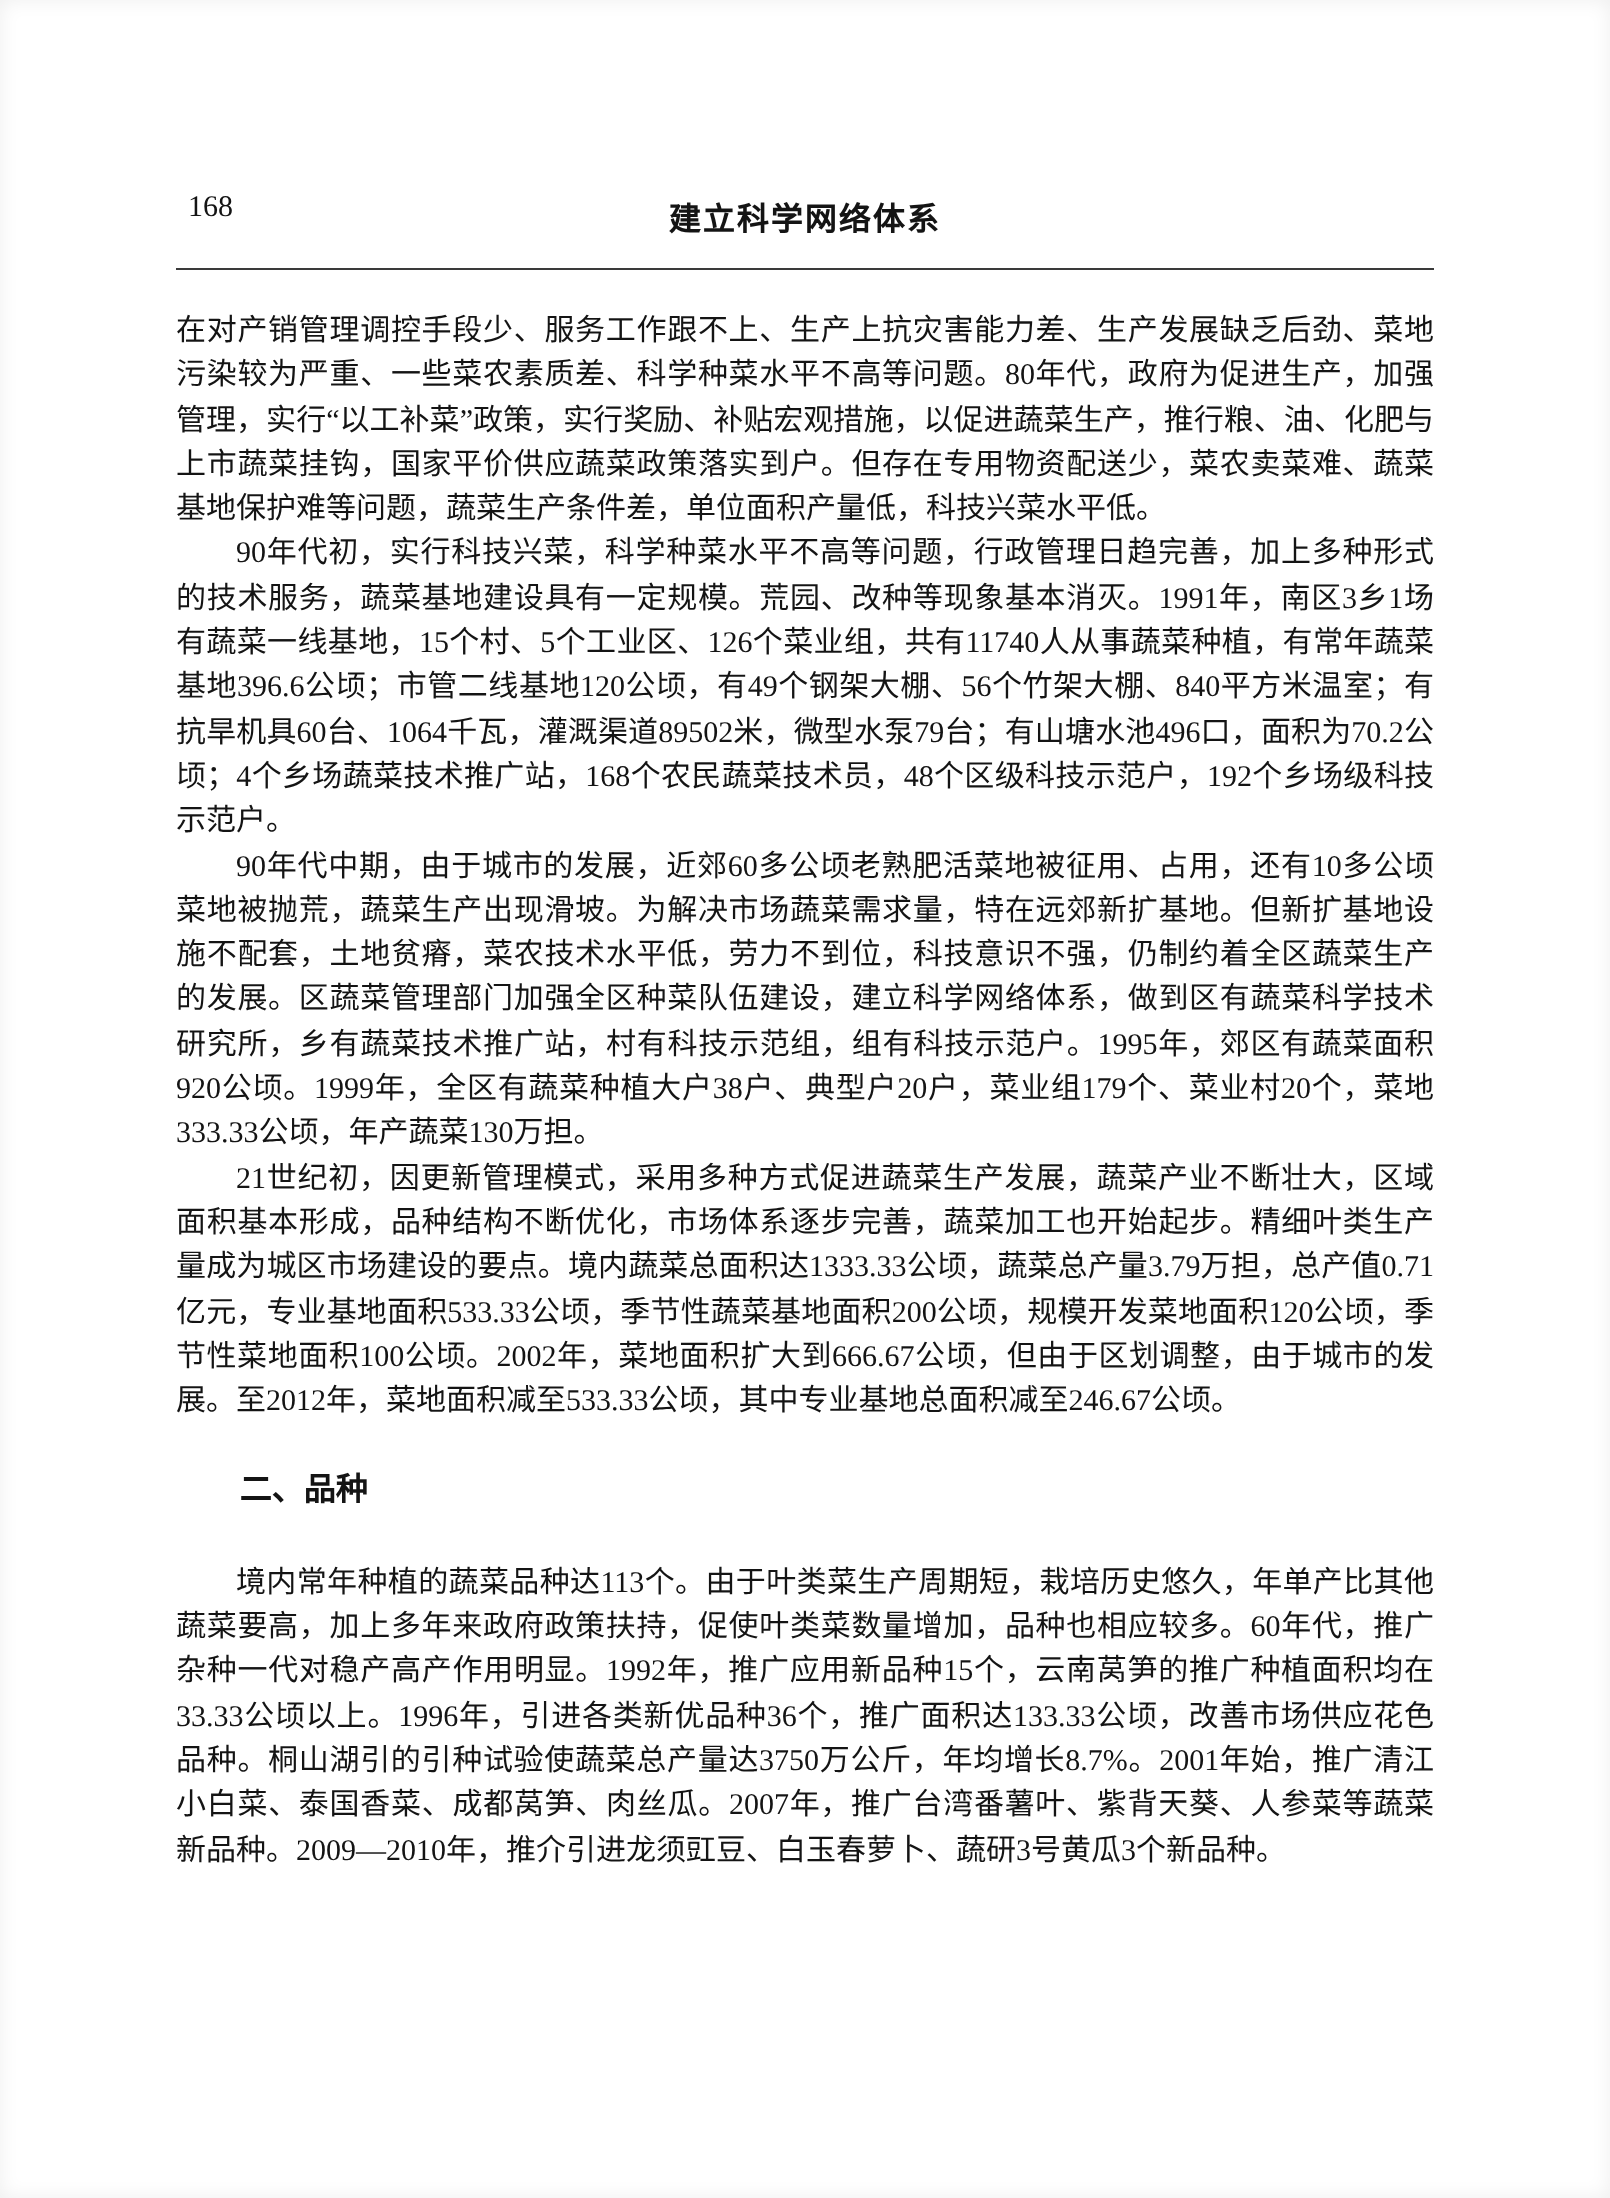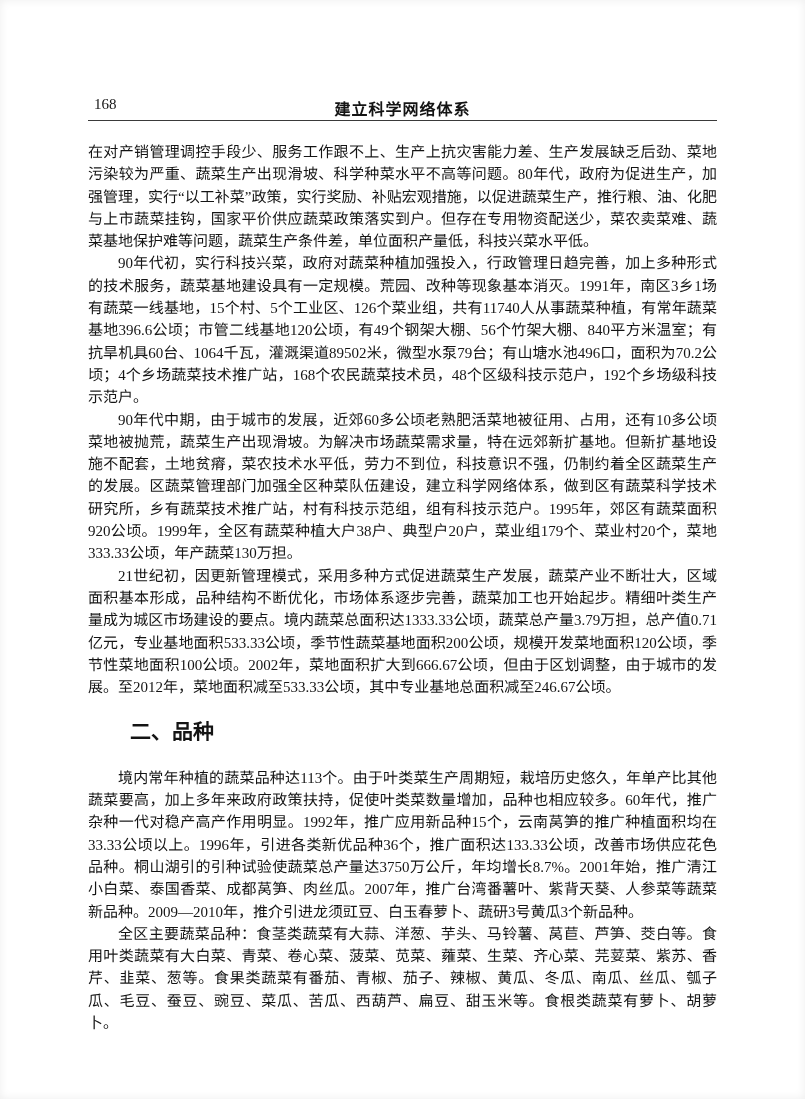--- a/index.html
+++ b/index.html
@@ -22,21 +22,21 @@
     position: absolute;
     left: 88px;
     right: 88px;
     top: 96px;
   }
   .header {
     position: relative;
     text-align: center;
     font-size: 16px;
     font-weight: bold;
-    padding-bottom: 0;
+    padding-bottom: 14px;
     border-bottom: 1px solid #3a3a3a;
     letter-spacing: 1px;
   }
   .page-num {
     position: absolute;
     left: 6px;
     top: 0;
     font-weight: normal;
     font-size: 15px;
     letter-spacing: 0;
@@ -49,43 +49,42 @@
   }
   .para {
     margin: 0;
     text-indent: 2em;
   }
   .para.no-indent {
     text-indent: 0;
   }
   .section-heading {
     margin: 23px 0 23px 0;
-    font-size: 21px;
+    font-size: 16px;
     font-weight: bold;
     text-indent: 2em;
     line-height: 22.3px;
   }
 </style>
 </head>
 <body>
 
 <div class="page">
   <div class="sheet">
 
     <div class="header">
       <span class="page-num">168</span>
       <span class="header-title">建立科学网络体系</span>
     </div>
 
     <div class="body-text">
-      <p class="para no-indent">在对产销管理调控手段少、服务工作跟不上、生产上抗灾害能力差、生产发展缺乏后劲、菜地污染较为严重、蔬菜生产出现滑坡、科学种菜水平不高等问题。80年代，政府为促进生产，加强管理，实行“以工补菜”政策，实行奖励、补贴宏观措施，以促进蔬菜生产，推行粮、油、化肥与上市蔬菜挂钩，国家平价供应蔬菜政策落实到户。但存在专用物资配送少，菜农卖菜难、蔬菜基地保护难等问题，蔬菜生产条件差，单位面积产量低，科技兴菜水平低。</p>
-      <p class="para">90年代初，实行科技兴菜，政府对蔬菜种植加强投入，行政管理日趋完善，加上多种形式的技术服务，蔬菜基地建设具有一定规模。荒园、改种等现象基本消灭。1991年，南区3乡1场有蔬菜一线基地，15个村、5个工业区、126个菜业组，共有11740人从事蔬菜种植，有常年蔬菜基地396.6公顷；市管二线基地120公顷，有49个钢架大棚、56个竹架大棚、840平方米温室；有抗旱机具60台、1064千瓦，灌溉渠道89502米，微型水泵79台；有山塘水池496口，面积为70.2公顷；4个乡场蔬菜技术推广站，168个农民蔬菜技术员，48个区级科技示范户，192个乡场级科技示范户。</p>
+      <p class="para no-indent">在对产销管理调控手段少、服务工作跟不上、生产上抗灾害能力差、生产发展缺乏后劲、菜地污染较为严重、一些菜农素质差、科学种菜水平不高等问题。80年代，政府为促进生产，加强管理，实行“以工补菜”政策，实行奖励、补贴宏观措施，以促进蔬菜生产，推行粮、油、化肥与上市蔬菜挂钩，国家平价供应蔬菜政策落实到户。但存在专用物资配送少，菜农卖菜难、蔬菜基地保护难等问题，蔬菜生产条件差，单位面积产量低，科技兴菜水平低。</p>
+      <p class="para">90年代初，实行科技兴菜，科学种菜水平不高等问题，行政管理日趋完善，加上多种形式的技术服务，蔬菜基地建设具有一定规模。荒园、改种等现象基本消灭。1991年，南区3乡1场有蔬菜一线基地，15个村、5个工业区、126个菜业组，共有11740人从事蔬菜种植，有常年蔬菜基地396.6公顷；市管二线基地120公顷，有49个钢架大棚、56个竹架大棚、840平方米温室；有抗旱机具60台、1064千瓦，灌溉渠道89502米，微型水泵79台；有山塘水池496口，面积为70.2公顷；4个乡场蔬菜技术推广站，168个农民蔬菜技术员，48个区级科技示范户，192个乡场级科技示范户。</p>
       <p class="para">90年代中期，由于城市的发展，近郊60多公顷老熟肥活菜地被征用、占用，还有10多公顷菜地被抛荒，蔬菜生产出现滑坡。为解决市场蔬菜需求量，特在远郊新扩基地。但新扩基地设施不配套，土地贫瘠，菜农技术水平低，劳力不到位，科技意识不强，仍制约着全区蔬菜生产的发展。区蔬菜管理部门加强全区种菜队伍建设，建立科学网络体系，做到区有蔬菜科学技术研究所，乡有蔬菜技术推广站，村有科技示范组，组有科技示范户。1995年，郊区有蔬菜面积920公顷。1999年，全区有蔬菜种植大户38户、典型户20户，菜业组179个、菜业村20个，菜地333.33公顷，年产蔬菜130万担。</p>
       <p class="para">21世纪初，因更新管理模式，采用多种方式促进蔬菜生产发展，蔬菜产业不断壮大，区域面积基本形成，品种结构不断优化，市场体系逐步完善，蔬菜加工也开始起步。精细叶类生产量成为城区市场建设的要点。境内蔬菜总面积达1333.33公顷，蔬菜总产量3.79万担，总产值0.71亿元，专业基地面积533.33公顷，季节性蔬菜基地面积200公顷，规模开发菜地面积120公顷，季节性菜地面积100公顷。2002年，菜地面积扩大到666.67公顷，但由于区划调整，由于城市的发展。至2012年，菜地面积减至533.33公顷，其中专业基地总面积减至246.67公顷。</p>
 
       <h3 class="section-heading">二、品种</h3>
 
       <p class="para">境内常年种植的蔬菜品种达113个。由于叶类菜生产周期短，栽培历史悠久，年单产比其他蔬菜要高，加上多年来政府政策扶持，促使叶类菜数量增加，品种也相应较多。60年代，推广杂种一代对稳产高产作用明显。1992年，推广应用新品种15个，云南莴笋的推广种植面积均在33.33公顷以上。1996年，引进各类新优品种36个，推广面积达133.33公顷，改善市场供应花色品种。桐山湖引的引种试验使蔬菜总产量达3750万公斤，年均增长8.7%。2001年始，推广清江小白菜、泰国香菜、成都莴笋、肉丝瓜。2007年，推广台湾番薯叶、紫背天葵、人参菜等蔬菜新品种。2009—2010年，推介引进龙须豇豆、白玉春萝卜、蔬研3号黄瓜3个新品种。</p>
-      <p class="para">全区主要蔬菜品种：食茎类蔬菜有大蒜、洋葱、芋头、马铃薯、莴苣、芦笋、茭白等。食用叶类蔬菜有大白菜、青菜、卷心菜、菠菜、苋菜、蕹菜、生菜、齐心菜、芫荽菜、紫苏、香芹、韭菜、葱等。食果类蔬菜有番茄、青椒、茄子、辣椒、黄瓜、冬瓜、南瓜、丝瓜、瓠子瓜、毛豆、蚕豆、豌豆、菜瓜、苦瓜、西葫芦、扁豆、甜玉米等。食根类蔬菜有萝卜、胡萝卜。</p>
     </div>
 
   </div>
 </div>
 
 </body></html>

